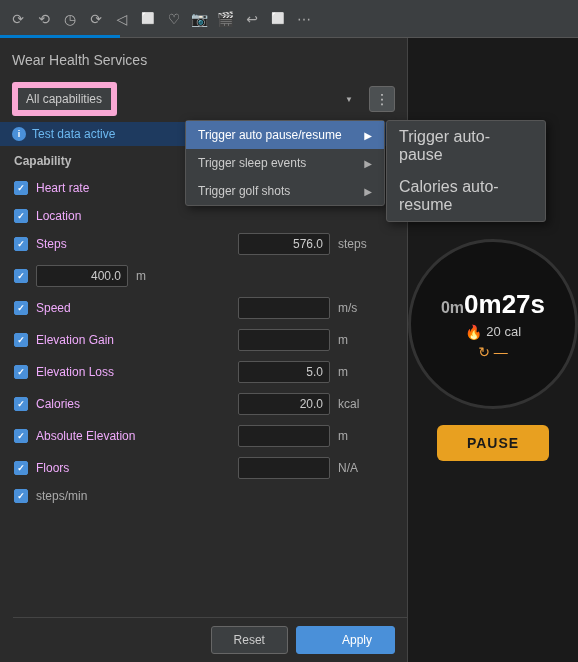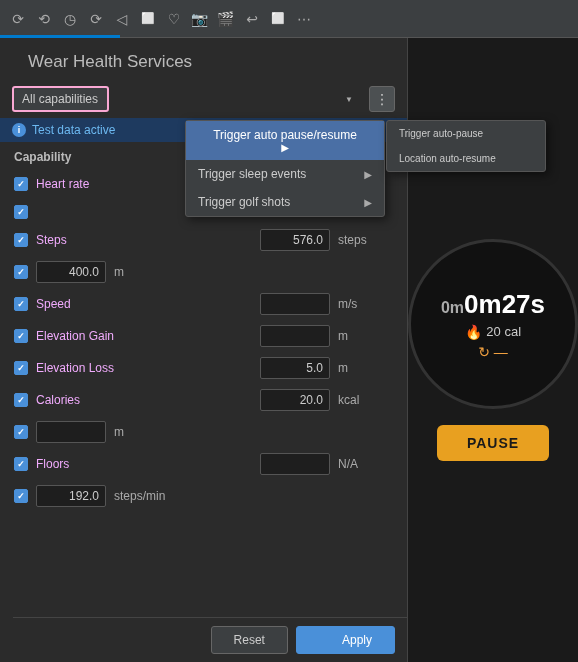--- a/index.html
+++ b/index.html
@@ -52,36 +52,36 @@
     
     .left-panel {
       width: 410px;
       background: #2b2b2b;
       border-right: 1px solid #444;
       display: flex;
       flex-direction: column;
     }
 
     .panel-title {
-      padding: 14px 28px 8px;
-      font-size: 17px;
+      padding: 14px 12px 8px;
+      font-size: 14px;
       color: #bbb;
       font-weight: 500;
     }
 
     .capabilities-row {
       display: flex;
       align-items: center;
       padding: 6px 12px;
       gap: 8px;
     }
     .capabilities-select {
       flex: 1;
       background: #3c3f41;
-      border: 2px solid #f9a8d4;
+      border: 6px solid #f9a8d4;
       color: #ccc;
       padding: 4px 8px;
       border-radius: 3px;
       font-size: 12px;
       appearance: none;
       -webkit-appearance: none;
       cursor: pointer;
     }
     .capabilities-select-wrap {
       position: relative;
@@ -178,21 +178,21 @@
       font-weight: bold;
     }
 
     .cap-name {
       flex: 1;
       font-size: 12px;
       color: #f0abfc;
     }
 
     .cap-input {
-      width: 70px;
+      width: 92px;
       background: #1e1e1e;
       border: 1px solid #555;
       color: #ccc;
       padding: 3px 6px;
       border-radius: 2px;
       font-size: 12px;
       text-align: right;
     }
 
     .cap-unit {
@@ -306,21 +306,20 @@
       padding: 7px 12px;
       cursor: pointer;
       font-size: 12px;
       color: #ccc;
       position: relative;
     }
     .dropdown-item:hover,
     .dropdown-item.active {
       background: #4a6fa5;
       color: white;
-      flex-direction: column;
     }
     .dropdown-item .arrow {
       font-size: 10px;
       color: #aaa;
     }
     .dropdown-item.active .arrow { color: white; }
 
     
     .submenu {
       position: absolute;
@@ -328,21 +327,21 @@
       left: 200px;
       background: #3c3f41;
       border: 1px solid #555;
       border-radius: 3px;
       min-width: 160px;
       box-shadow: 3px 3px 10px rgba(0,0,0,0.5);
     }
     .submenu-item {
       padding: 7px 12px;
       cursor: pointer;
-      font-size: 10px;
+      font-size: 16px;
       color: #ccc;
     }
 
     
     .capability-list::-webkit-scrollbar { width: 6px; }
     .capability-list::-webkit-scrollbar-track { background: #2b2b2b; }
     .capability-list::-webkit-scrollbar-thumb { background: #555; border-radius: 3px; }
   </style>
 </head>
 <body>
@@ -387,20 +386,21 @@
 
     <div class="capability-list" id="cap-list">
         <div class="capability-row">
           <div class="checkbox checked"></div>
           <span class="cap-name">Heart rate</span>
           <input class="cap-input" type="text" value="112.0" style="">
           <span class="cap-unit">bpm</span>
         </div>
         <div class="capability-row">
           <div class="checkbox checked"></div>
+          <span class="cap-name">Location</span>
         </div>
         <div class="capability-row">
           <div class="checkbox checked"></div>
           <span class="cap-name">Steps</span>
           <input class="cap-input" type="text" value="576.0" style="">
           <span class="cap-unit">steps</span>
         </div>
         <div class="capability-row">
           <div class="checkbox checked"></div>
           <input class="cap-input" type="text" value="400.0" style="">
@@ -425,32 +425,32 @@
           <span class="cap-unit">m</span>
         </div>
         <div class="capability-row">
           <div class="checkbox checked"></div>
           <span class="cap-name">Calories</span>
           <input class="cap-input" type="text" value="20.0" style="">
           <span class="cap-unit">kcal</span>
         </div>
         <div class="capability-row">
           <div class="checkbox checked"></div>
+          <span class="cap-name">Absolute Elevation</span>
           <input class="cap-input" type="text" style="">
           <span class="cap-unit">m</span>
         </div>
         <div class="capability-row">
           <div class="checkbox checked"></div>
           <span class="cap-name">Floors</span>
           <input class="cap-input" type="text" style="">
           <span class="cap-unit">N/A</span>
         </div>
         <div class="capability-row">
           <div class="checkbox checked"></div>
-          <input class="cap-input" type="text" value="192.0" style="">
           <span class="cap-unit">steps/min</span>
         </div>
       </div>
 
     <div class="bottom-bar">
       <button class="btn btn-reset">Reset</button>
       <button class="btn btn-apply">Apply</button>
     </div>
   </div>
 
@@ -470,21 +470,21 @@
 </div>
 
 <div class="dropdown-overlay" id="dropdown-menu">
   <div class="dropdown-menu">
 
   <div class="dropdown-item active" style="position: relative;">
         <span>Trigger auto pause/resume</span>
         <span class="arrow">▶</span>
         <div class="submenu">
           <div class="submenu-item">Trigger auto-pause</div>
-          <div class="submenu-item">Location auto-resume</div>
+          <div class="submenu-item">Calories auto-resume</div>
         </div>
       </div>
       <div class="dropdown-item">
         <span>Trigger sleep events</span>
         <span class="arrow">▶</span>
       </div>
       <div class="dropdown-item">
         <span>Trigger golf shots</span>
         <span class="arrow">▶</span>
       </div>

